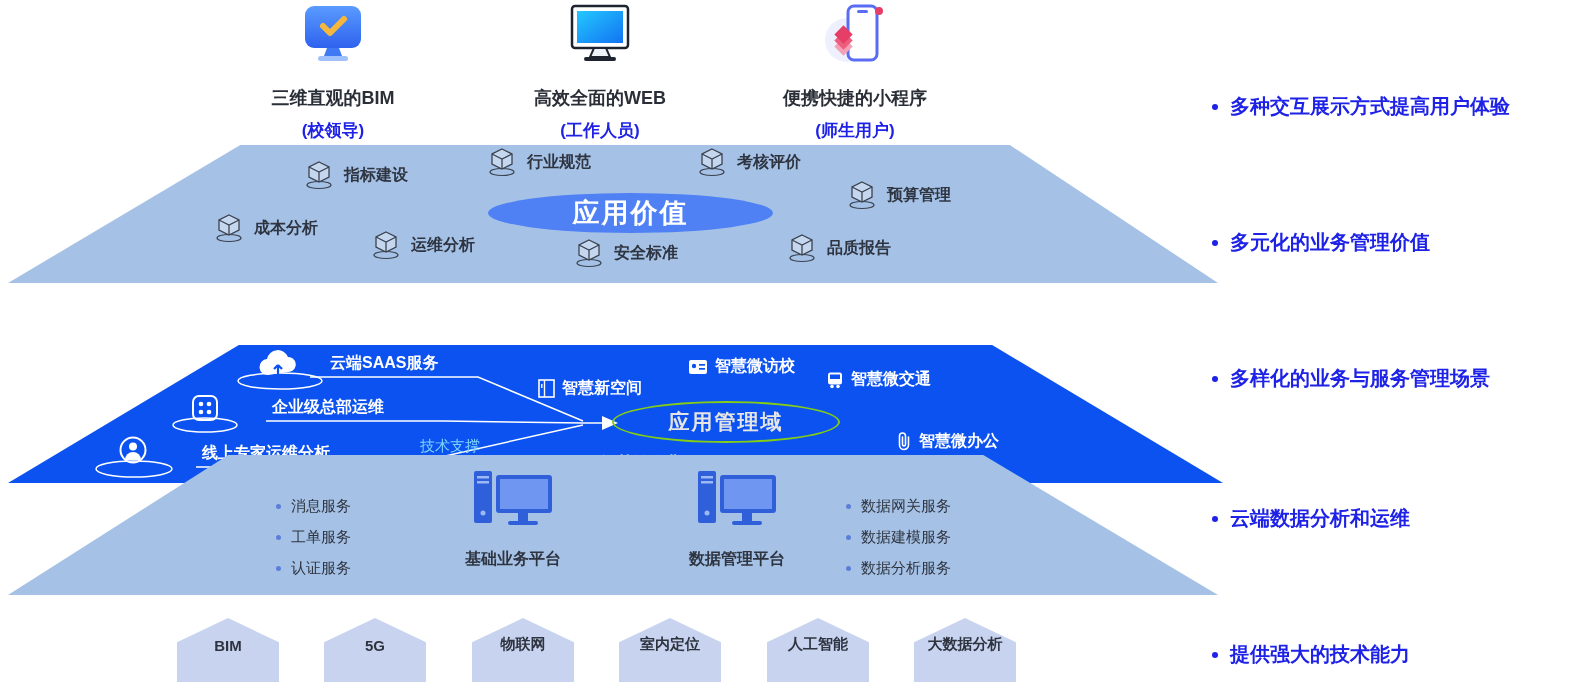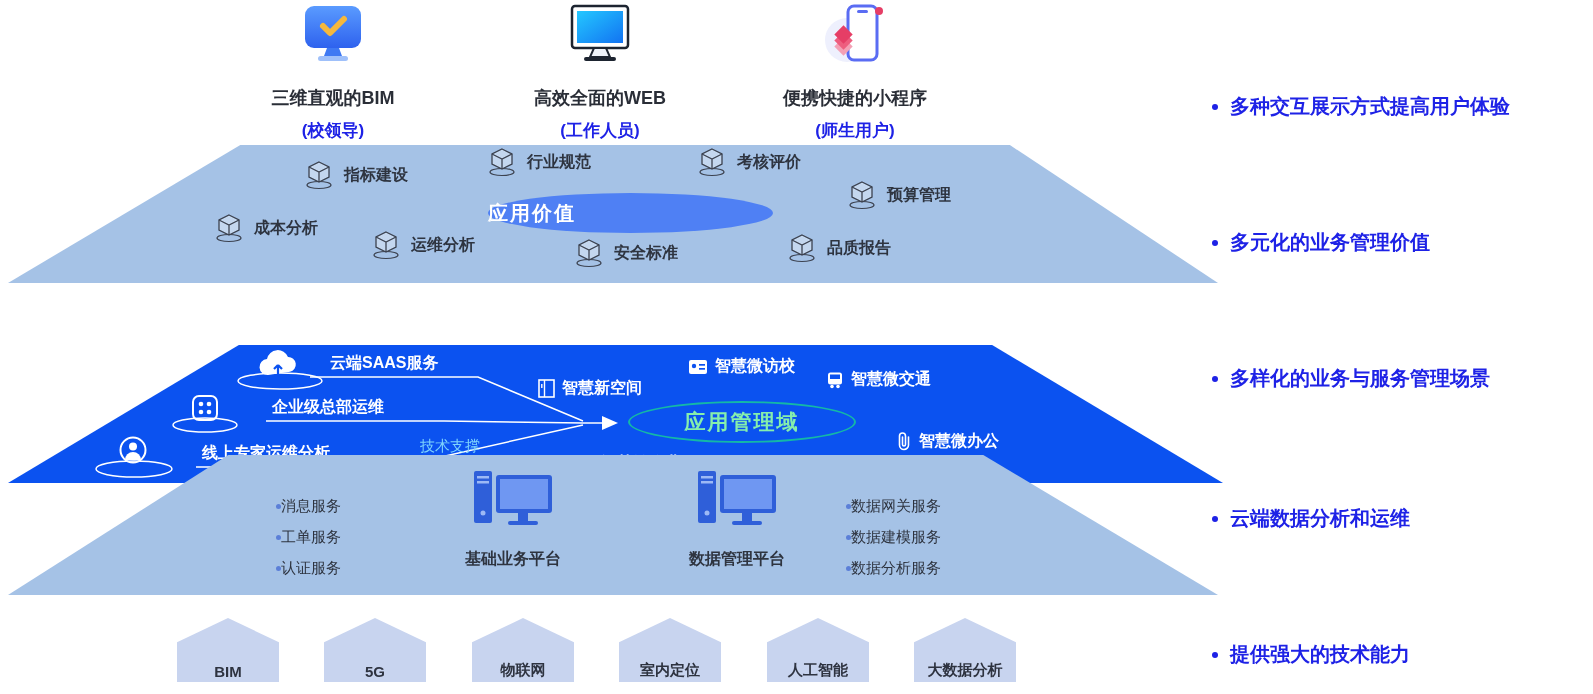--- a/index.html
+++ b/index.html
@@ -22,42 +22,42 @@
   .layer1 { left:8px; top:145px; width:1210px; height:138px; background:#A5C2E6;
             clip-path:polygon(19.2% 0, 82.8% 0, 100% 100%, 0 100%); }
   .layer2 { left:8px; top:301px; width:1215px; height:138px; background:#0B52F0;
             clip-path:polygon(19% 0, 81% 0, 100% 100%, 0 100%);margin-top:44px; }
   .layer3 { left:8px; top:455px; width:1210px; height:140px; background:#A5C2E6;
             clip-path:polygon(18.2% 0, 80.6% 0, 100% 100%, 0 100%); }
 
   .cube-item { position:absolute; display:flex; align-items:center; gap:9px;
                font-size:16px; font-weight:bold; color:#2e3440; white-space:nowrap; }
   .ellipse1 { position:absolute; left:480px; top:48px; width:285px; height:40px; background:#4F80F4;
-              border-radius:50%; display:flex; align-items:center; 
-              color:#fff; font-size:20px; font-weight:bold; letter-spacing:2px; }
-  .ellipse2 { position:absolute; left:620px; top:56px; width:228px; height:42px; border:2px solid #14b8a6;
               border-radius:50%; display:flex; align-items:center; justify-content:center;
-              color:#86efac; font-size:21px; font-weight:bold; letter-spacing:2px; }
+              color:#fff; font-size:27px; font-weight:bold; letter-spacing:2px; }
+  .ellipse2 { position:absolute; left:604px; top:56px; width:228px; height:42px; border:2px solid #84cc16;
+              border-radius:50%; display:flex; align-items:center; justify-content:center;
+              color:#e5e5e5; font-size:21px; font-weight:bold; letter-spacing:2px; }
 
   .m-icon { position:absolute; }
   .m-left-label { position:absolute; color:#fff; font-weight:bold; font-size:16px; white-space:nowrap; }
   .m-item { position:absolute; display:flex; align-items:center; gap:7px; color:#fff;
             font-weight:bold; font-size:16px; white-space:nowrap; }
   .support-label { position:absolute; color:#7dd3fc; font-size:15px; white-space:nowrap; }
   .lines-overlay { position:absolute; left:0; top:0; }
 
   .svc-list { position:absolute; display:flex; flex-direction:column; gap:12px; }
-  .svc { display:flex; align-items:center; font-size:15px; color:#2e3440; white-space:nowrap; }
+  .svc { display:flex; align-items:center; gap:10px; font-size:15px; color:#2e3440; white-space:nowrap; }
   .svc .dot { width:5px; height:5px; border-radius:50%; background:#5b7fd8; flex:0 0 auto; }
   .platform { position:absolute; width:190px; text-align:center; }
   .platform-label { margin-top:14px; font-size:16px; font-weight:bold; color:#2e3440; }
 
   .tech-chip { position:absolute; top:618px; width:102px; height:64px; background:#C8D4EF;
                clip-path:polygon(0 38%, 50% 0, 100% 38%, 100% 100%, 0 100%);
-               display:flex; align-items:flex-end; justify-content:center; padding-bottom:2px;
+               display:flex; align-items:flex-end; justify-content:center; padding-bottom:28px;
                font-size:15px; font-weight:bold; color:#2e3340; }
 </style>
 </head>
 <body>
 
 <div class="canvas">
 
   <div class="client" style="left:515px; top:4px;">
     <div class="client-icon">
       <svg width="72" height="62" viewBox="0 0 72 62">

